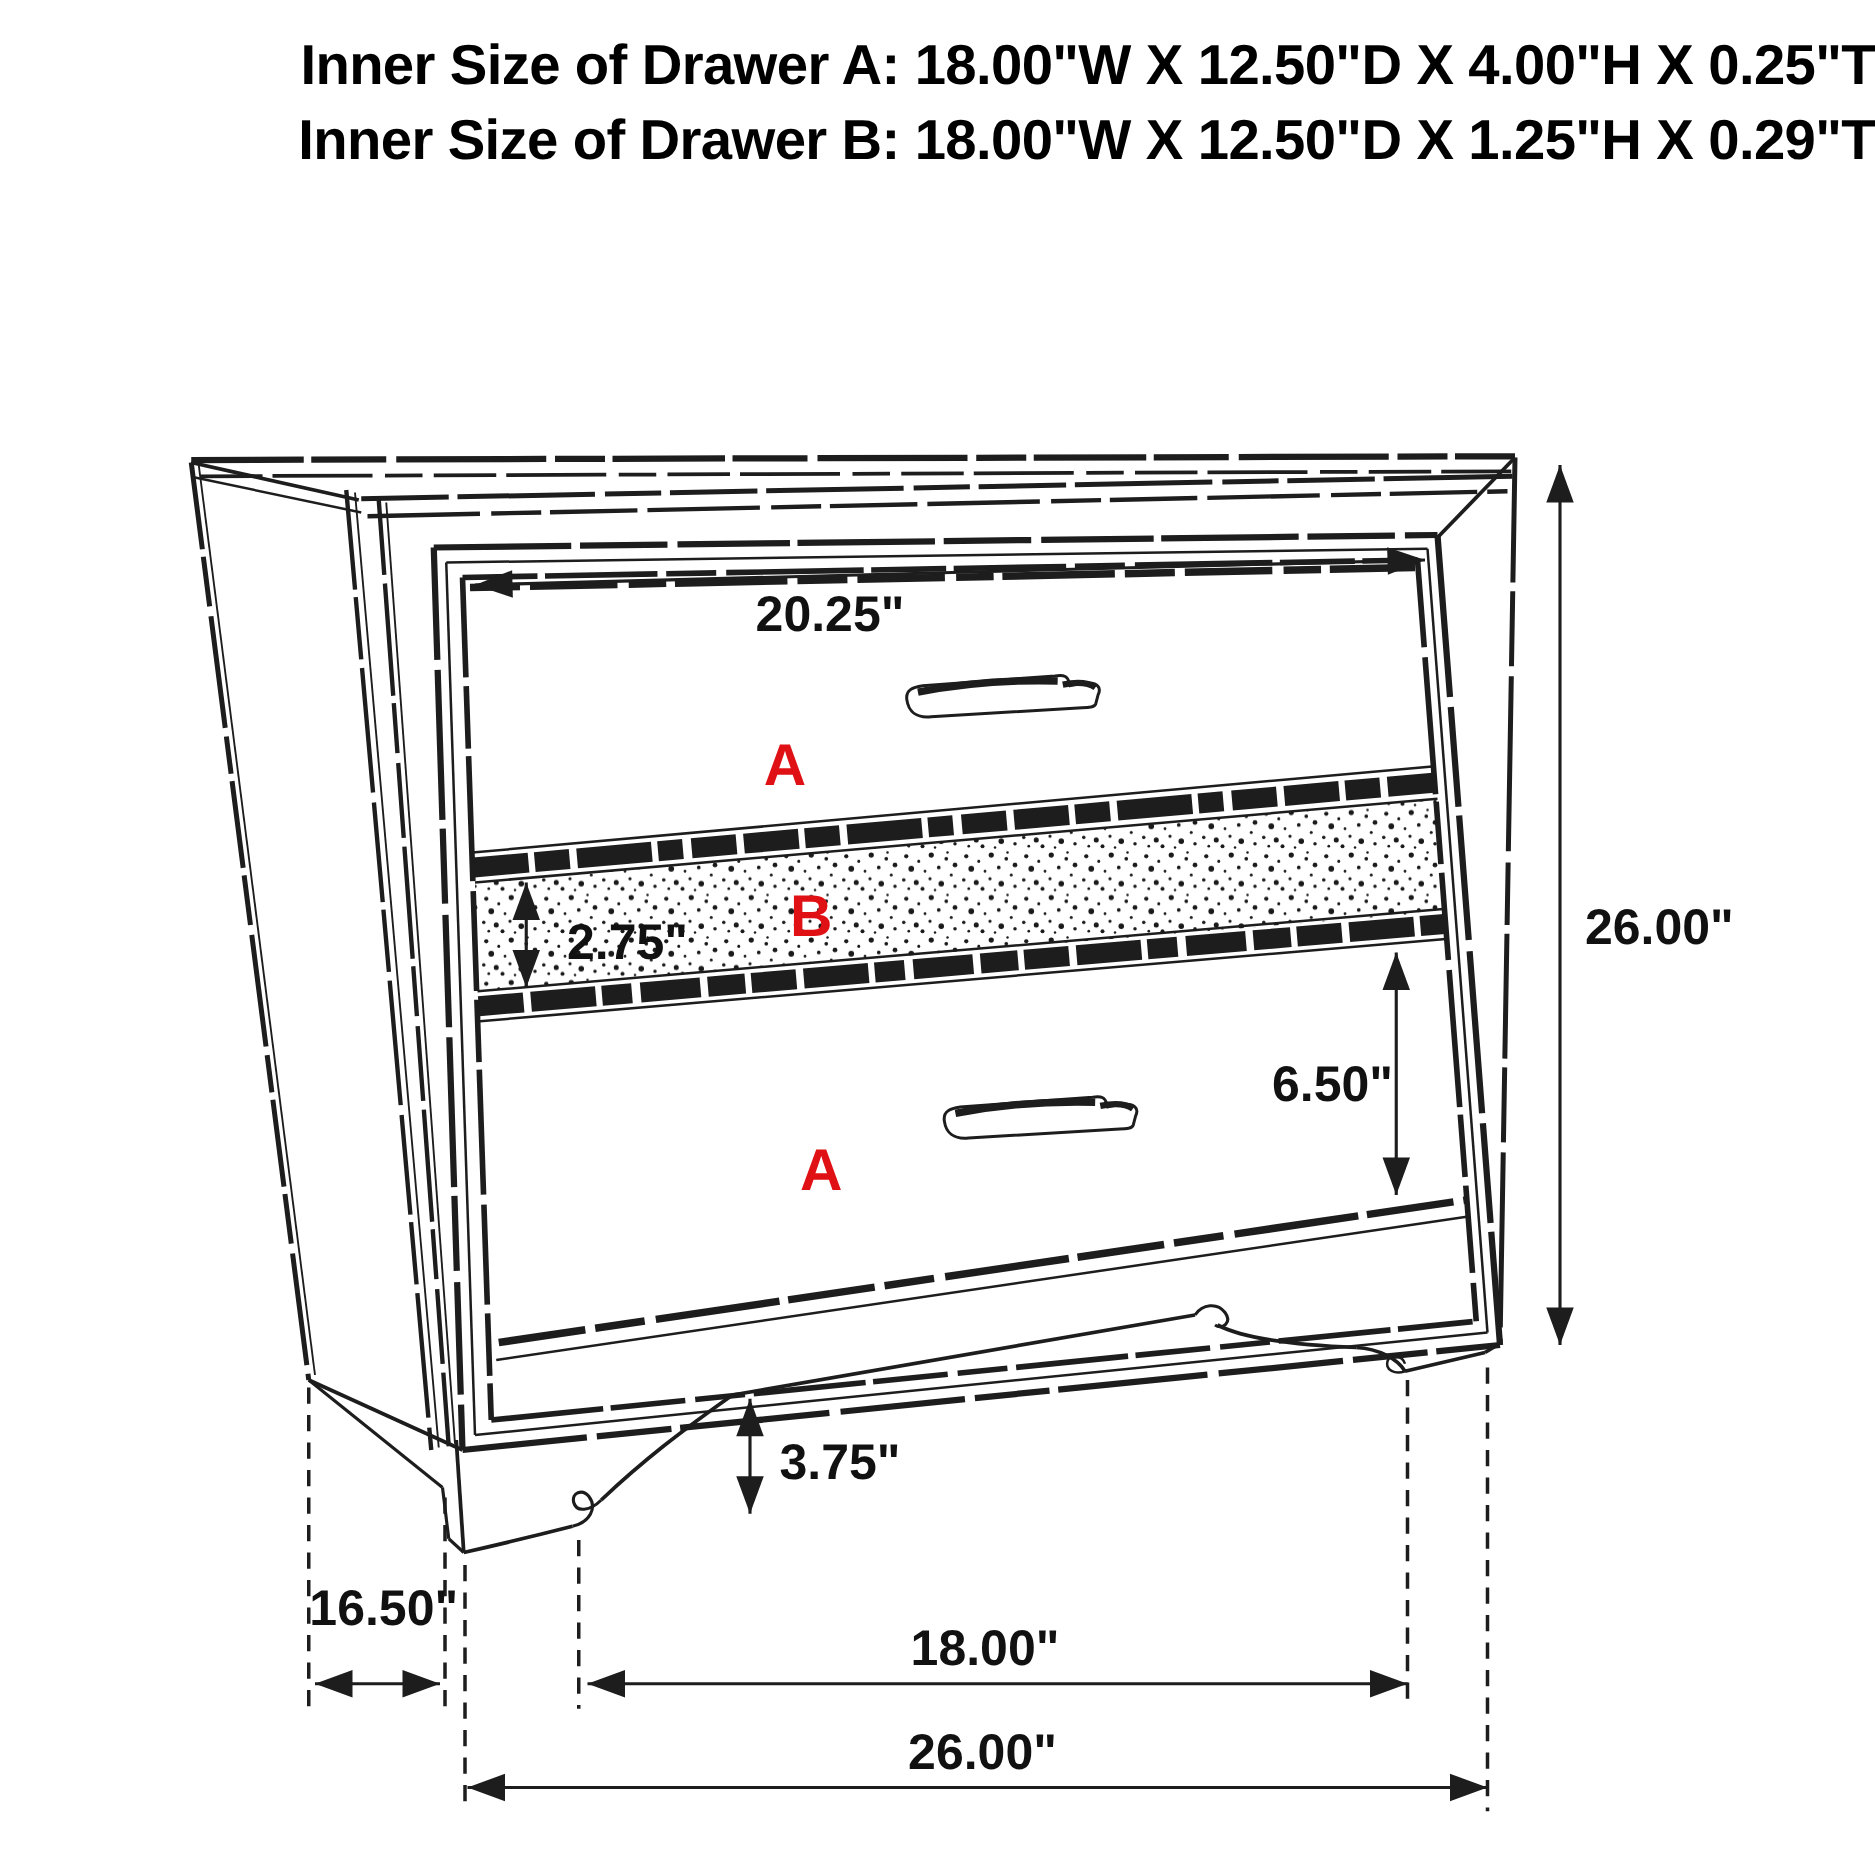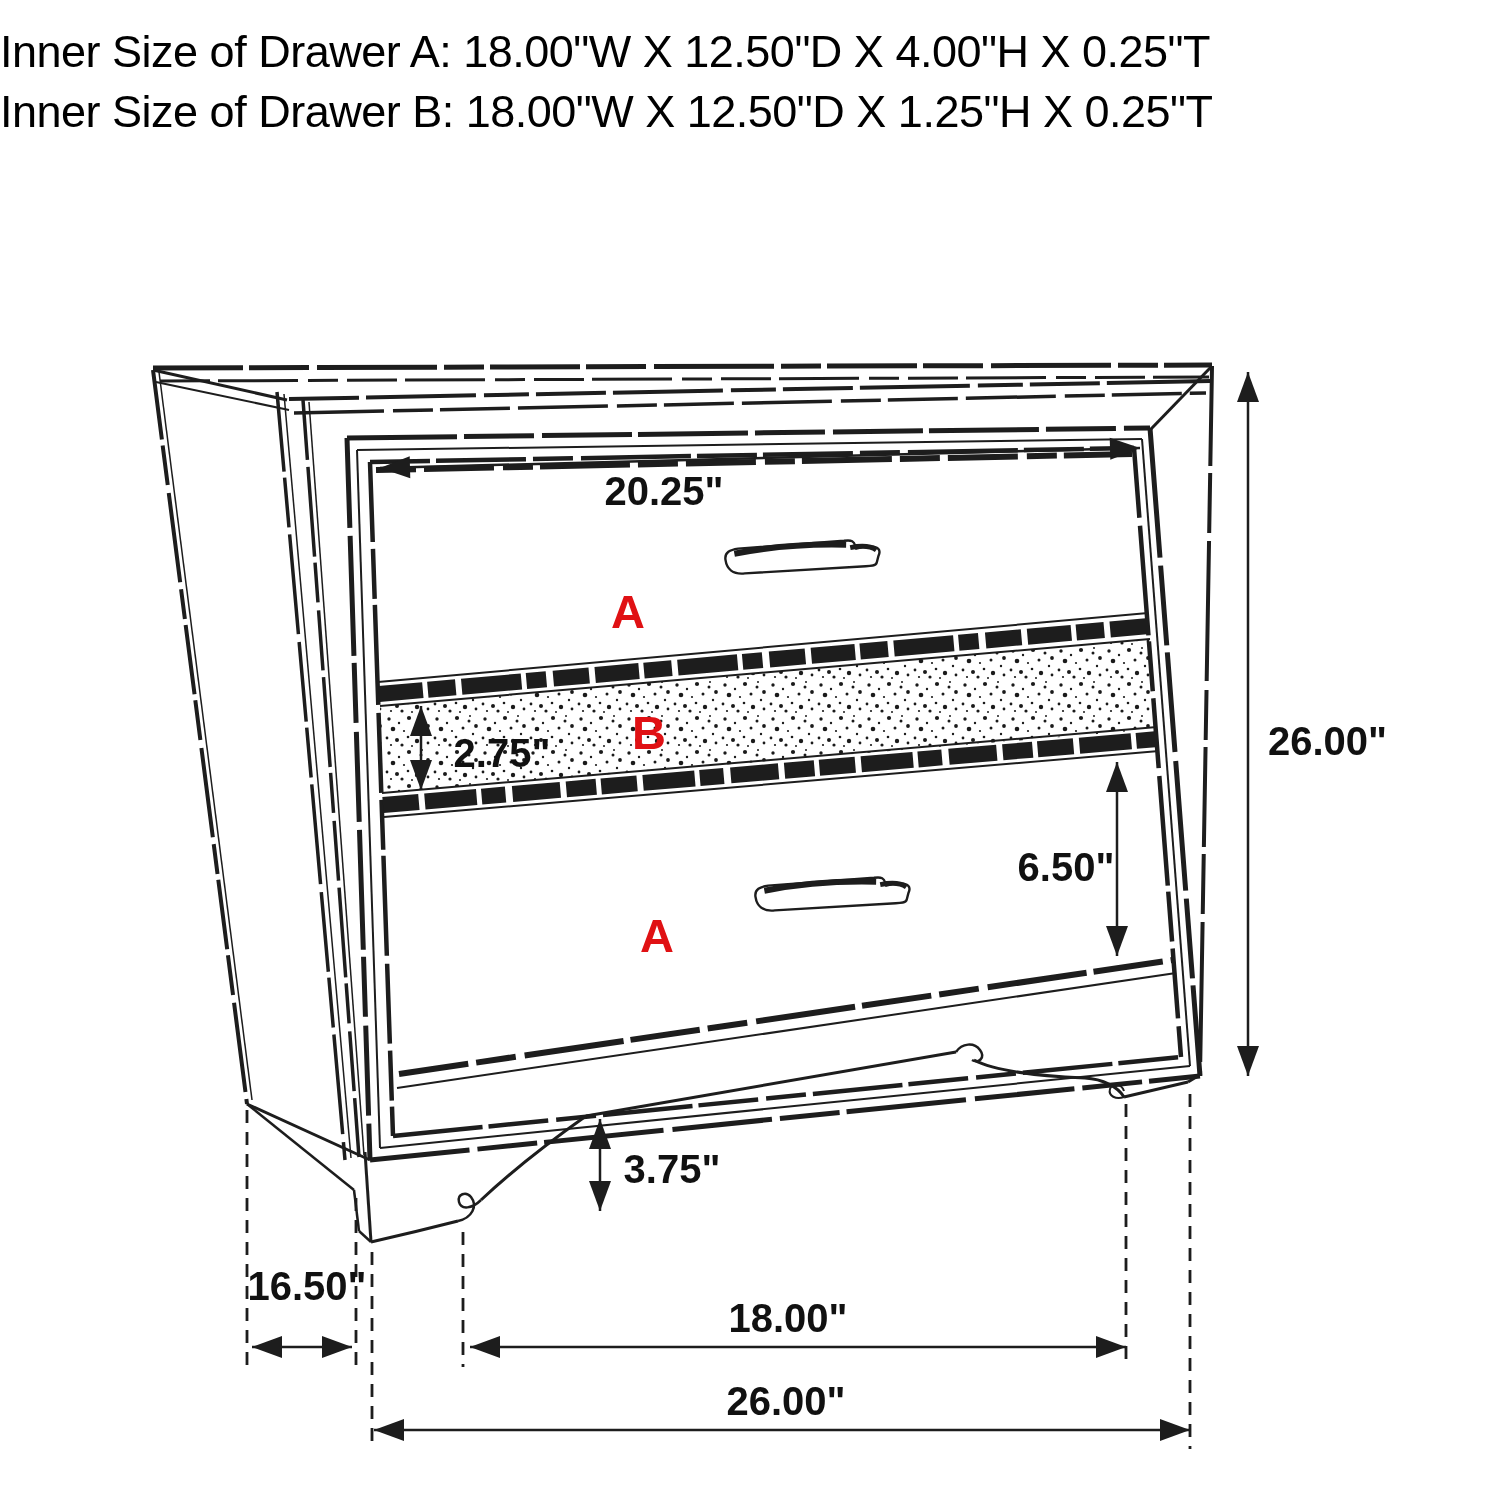--- a/index.html
+++ b/index.html
@@ -1,32 +1,32 @@
 <!DOCTYPE html>
 <html><head>
 <meta charset="utf-8">
 <style>
   html,body{margin:0;padding:0;background:#fff;}
   .page{position:relative;width:1500px;height:1500px;background:#fff;overflow:hidden;
         font-family:"Liberation Sans",sans-serif;}
-  .hdr{position:absolute;top:22px;left:0;width:100%;text-align:left;
-       font-weight:normal;font-size:45px;line-height:1.34;color:#000;letter-spacing:-0.5px;}
+  .hdr{position:absolute;top:22px;left:0;width:100%;text-align:right;
+       font-weight:bold;font-size:45px;line-height:1.34;color:#000;letter-spacing:-0.5px;}
   svg{position:absolute;left:0;top:0;}
   svg text{font-family:"Liberation Sans",sans-serif;font-weight:bold;fill:#111;}
   .dimtxt{font-size:40px;}
   .redtxt{font-size:47px;fill:#e01114;}
 </style>
 </head>
 <body>
 
 <div class="page">
 
   <div class="hdr">
     <div>Inner Size of Drawer A: 18.00"W X 12.50"D X 4.00"H X 0.25"T</div>
-    <div>Inner Size of Drawer B: 18.00"W X 12.50"D X 1.25"H X 0.25"T</div>
+    <div>Inner Size of Drawer B: 18.00"W X 12.50"D X 1.25"H X 0.29"T</div>
   </div>
 
   <svg width="1500" height="1500" viewBox="0 0 1500 1500">
     <defs>
       <marker id="arr" markerUnits="userSpaceOnUse" markerWidth="34" markerHeight="26" refX="31" refY="13" orient="auto-start-reverse">
         <path d="M1,2 L31,13 L1,24 Z" fill="#1d1d1d"></path>
       </marker>
       <pattern id="spk" width="48" height="34" patternUnits="userSpaceOnUse">
         <circle cx="5" cy="5" r="1.7" fill="#1a1a1a"></circle>
           <circle cx="15" cy="9" r="1.2" fill="#1a1a1a"></circle>

